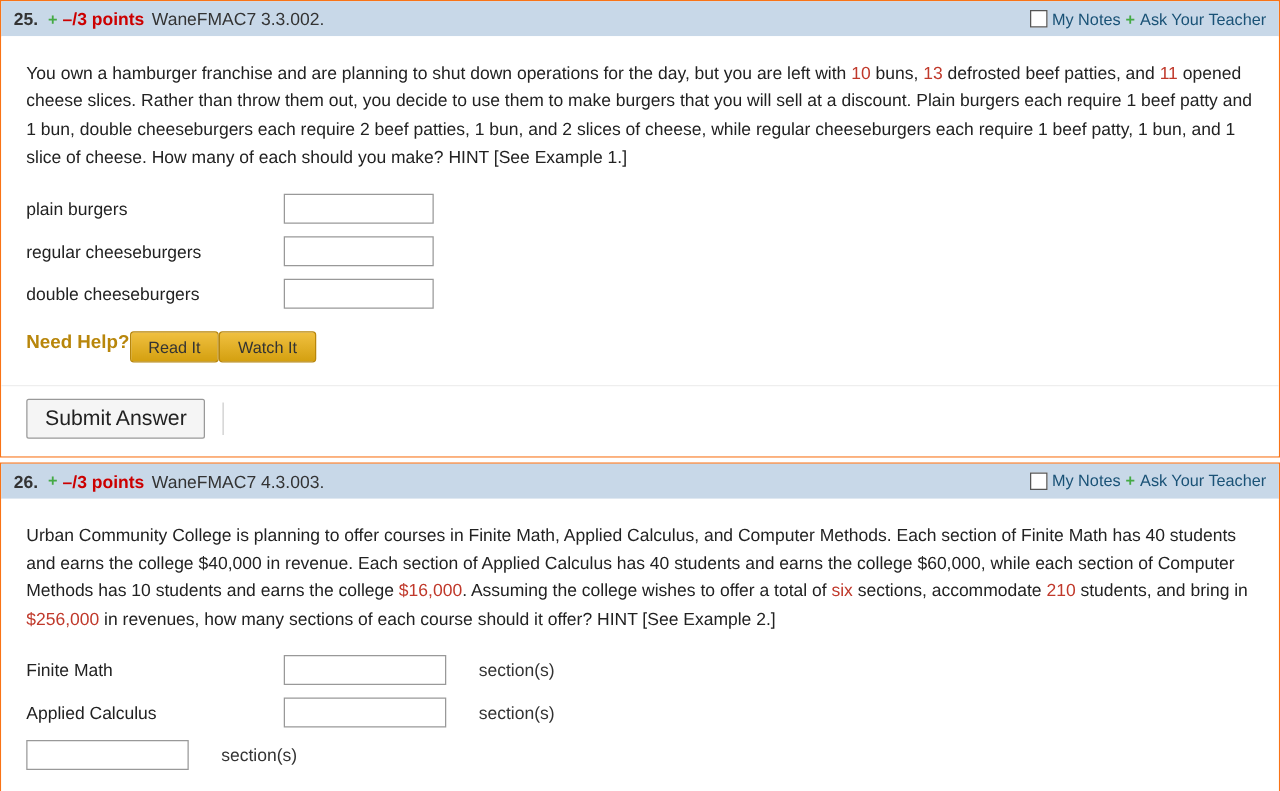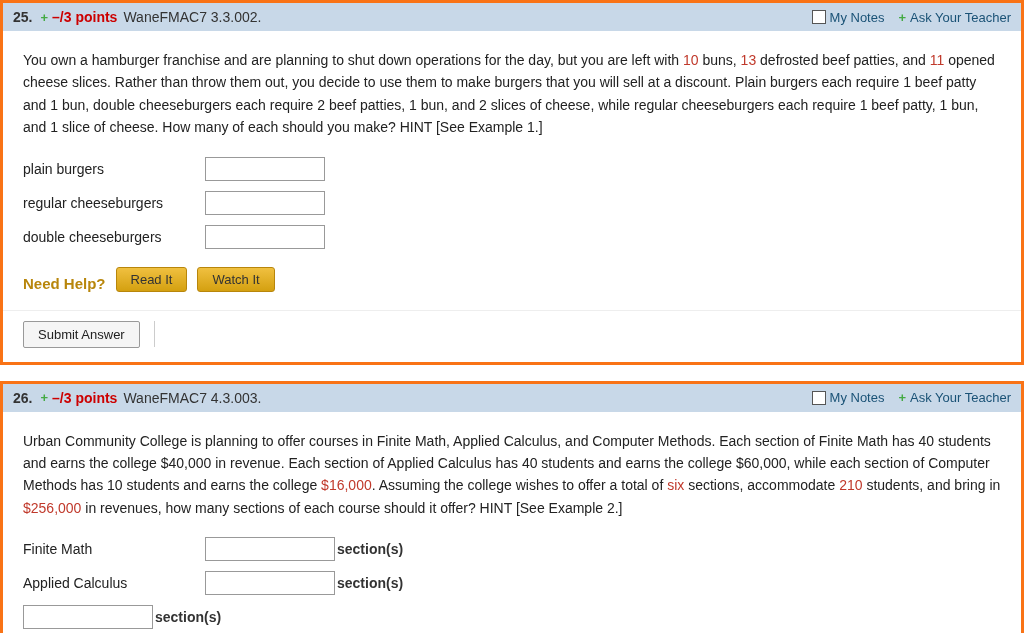--- a/index.html
+++ b/index.html
@@ -1,18 +1,18 @@
 <!DOCTYPE html>
 <html><head>
   <meta charset="utf-8">
   <style>
     * { margin: 0; padding: 0; box-sizing: border-box; }
     body { font-family: Arial, sans-serif; font-size: 14px; background: #fff; color: #222; }
 
-    .question-block { border: 3px solid #f97316; margin-bottom: 16px; }
+    .question-block { border: 1px solid #f97316; margin-bottom: 4px; }
 
     .question-header {
       background: #c8d8e8;
       display: flex;
       align-items: center;
       padding: 4px 10px;
       min-height: 28px;
     }
     .question-header .q-num {
       font-weight: bold;
@@ -30,21 +30,21 @@
       font-weight: bold;
       margin-right: 6px;
     }
     .q-code {
       color: #333;
       margin-right: auto;
     }
     .header-right {
       display: flex;
       align-items: center;
-      gap: 14px;
+      gap: 4px;
       padding-left: 14px;
     }
     .my-notes-btn {
       display: flex;
       align-items: center;
       gap: 4px;
       color: #1a5276;
       font-size: 13px;
       cursor: pointer;
       text-decoration: none;
@@ -79,40 +79,40 @@
       line-height: 1.6;
       margin-bottom: 18px;
       color: #222;
     }
     .highlight-red { color: #c0392b; font-weight: normal; text-align: right; }
 
     .input-row {
       display: flex;
       align-items: center;
       margin-bottom: 10px;
-      gap: 2px;
+      gap: 26px;
     }
     .input-label {
       width: 180px;
       color: #222;
     }
     .answer-input {
       border: 1px solid #999;
       padding: 3px 5px;
       font-size: 14px;
       background: #fff;
     }
     .answer-input-sm { width: 120px; }
     .answer-input-md { width: 130px; }
-    .unit-label { color: #333; font-weight: bold; }
+    .unit-label { color: #333; }
 
     .need-help-row {
       display: flex;
-      align-items: flex-end;
-      gap: 10px;
+      align-items: flex-start;
+      gap: 0;
       margin-top: 18px;
       margin-bottom: 4px;
     }
     .need-help-label {
       color: #b8860b;
       font-weight: bold;
       font-size: 15px;
     }
     .btn-read-it, .btn-watch-it {
       background: linear-gradient(to bottom, #f0c040, #d4a010);
@@ -130,21 +130,21 @@
       align-items: center;
       gap: 10px;
       padding: 10px 20px 14px 20px;
       background: #fff;
       border-top: 1px solid #eee;
     }
     .btn-submit, .btn-save, .btn-practice {
       border: 1px solid #999;
       background: #f5f5f5;
       padding: 5px 14px;
-      font-size: 13px;
+      font-size: 17px;
       cursor: pointer;
       border-radius: 2px;
       color: #222;
     }
     .btn-divider {
       width: 1px;
       height: 26px;
       background: #ccc;
       margin: 0 4px;
     }

